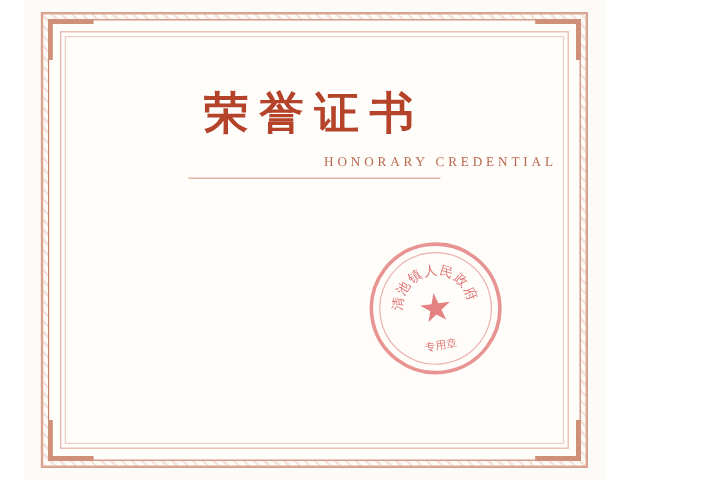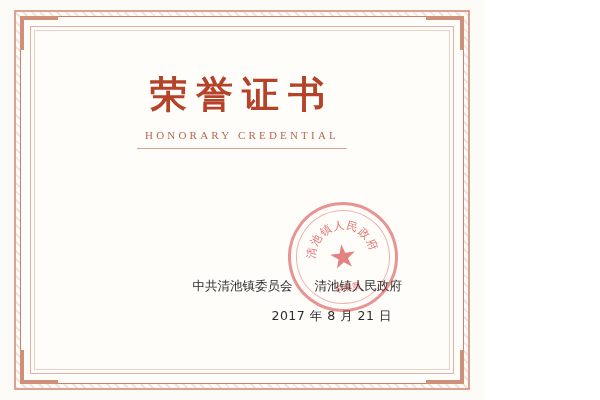--- a/index.html
+++ b/index.html
@@ -13,20 +13,21 @@
     background: #ffffff;
     font-family: "DejaVu Sans", sans-serif;
   }
 
   .certificate {
     position: relative;
     width: 484px;
     height: 400px;
     background: #fdfbf7;
     box-sizing: border-box;
+    margin-left: 20px;
   }
 
   
   .border-outer {
     position: absolute;
     left: 14px;
     top: 10px;
     right: 14px;
     bottom: 10px;
     border: 2px solid #d9a38f;
@@ -91,21 +92,21 @@
     text-align: center;
     margin-top: 34px;
     font-family: "DejaVu Serif", serif;
     font-size: 37px;
     font-weight: bold;
     letter-spacing: 9px;
     color: #b4432a;
     text-shadow: 0 1px 0 rgba(255,255,255,0.7);
   }
   .subtitle {
-    text-align: center;
+    text-align: right;
     margin-top: 9px;
     font-family: "Liberation Serif", serif;
     font-size: 11px;
     letter-spacing: 3.2px;
     color: #b8674f;
   }
   .title-rule {
     width: 210px;
     height: 1px;
     margin: 7px auto 0 auto;
@@ -217,27 +218,20 @@
   <div class="corner bl"></div>
   <div class="corner br"></div>
 
   <div class="content">
 
     <div class="title">荣誉证书</div>
     <div class="subtitle">HONORARY CREDENTIAL</div>
     <div class="title-rule"></div>
 
 
-    <div class="sign-block">
-      <div class="signers">
-        <span>中共清池镇委员会</span>
-        <span>清池镇人民政府</span>
-      </div>
-      <div class="date-line">2017 年 8 月 21 日</div>
-    </div>
 
     <div class="seal">
       <div class="inner-ring"></div>
       <div class="star"></div>
       <div class="seal-text" style="text-indent: 0px; overflow: visible;">
           <span style="transform: rotate(-75deg) translate(-50%, -39px);">清</span>
           <span style="transform: rotate(-50deg) translate(-50%, -39px);">池</span>
           <span style="transform: rotate(-25deg) translate(-50%, -39px);">镇</span>
           <span style="transform: rotate(0deg) translate(-50%, -39px);">人</span>
           <span style="transform: rotate(25deg) translate(-50%, -39px);">民</span>

